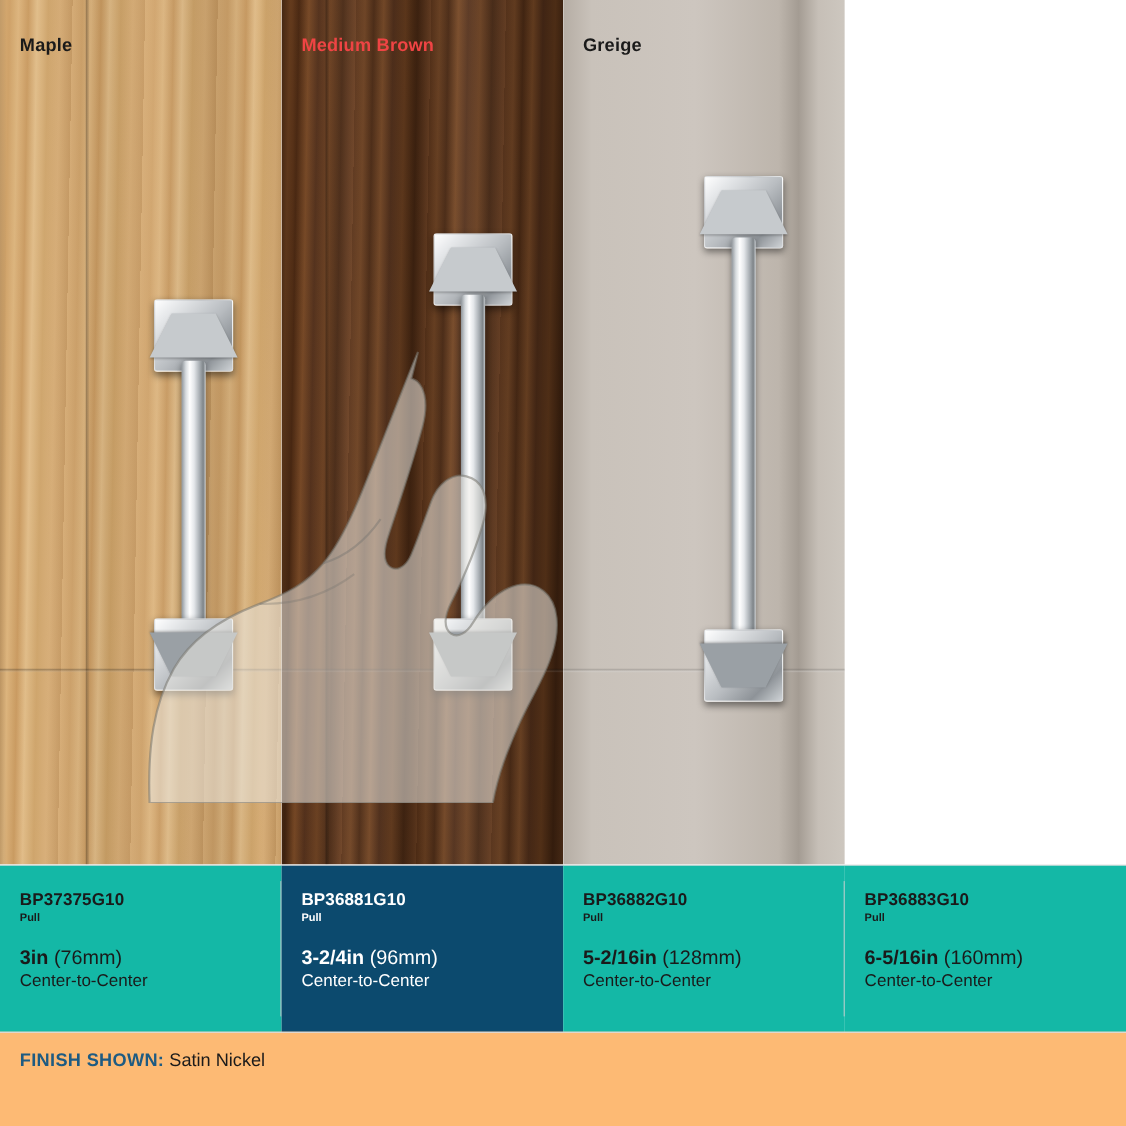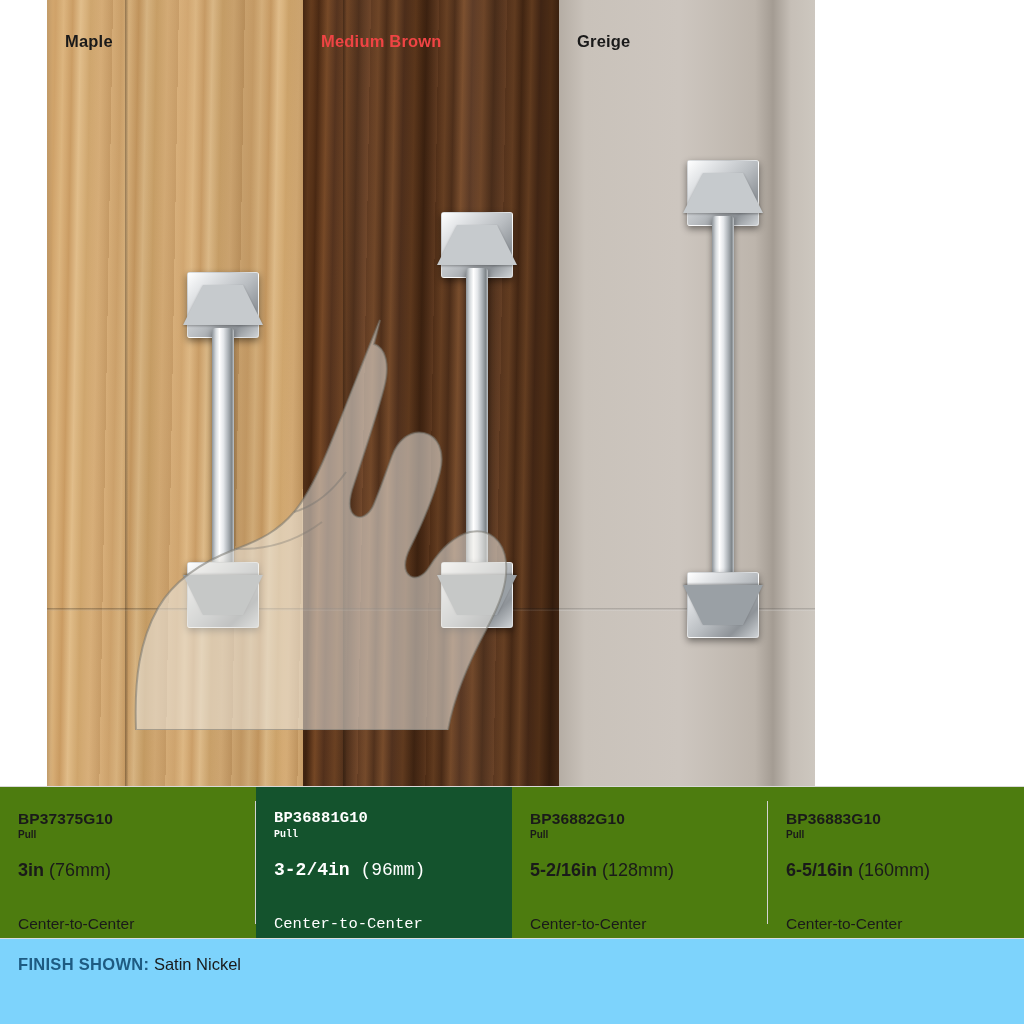--- a/index.html
+++ b/index.html
@@ -13,21 +13,20 @@
     position: relative;
     width: 1024px; height: 1024px;
   }
 
   
   .panels {
     position: relative;
     display: flex;
     width: 1024px;
     height: 786px;
-    padding-left: 47px;
   }
   .panel {
     position: relative;
     overflow: hidden;
   }
   .panel.p0 { width: 256px; }
   .panel.p1 { width: 256px; }
   .panel.p2 { width: 256px; }
   .panel.p3 { width: 256px; }
 
@@ -145,46 +144,46 @@
     top: 786px; left: 0;
     width: 1024px; height: 152px;
     display: flex;
     border-top: 1px solid #d9d9d9;
   }
   .cap {
     width: 256px;
     padding: 22px 18px 0 18px;
     position: relative;
   }
-  .cap.light { background: #4d7c0f; color: #1a1a1a; }
-  .cap.dark  { background: #14532d; color: #ffffff; font-family: Liberation Mono, monospace; }
+  .cap.light { background: #14b8a6; color: #1a1a1a; }
+  .cap.dark  { background: #0c4a6e; color: #ffffff; }
   .cap .sku {
     font-size: 15.5px; font-weight: bold; line-height: 1.28;
     letter-spacing: 0.1px;
   }
   .cap .type {
     font-size: 10px; font-weight: bold; line-height: 1.28;
     margin-bottom: 16px;
   }
   .cap .size {
     font-size: 18px; line-height: 1.35;
   }
   .cap .size b { font-weight: bold; }
-  .cap .ctc { font-size: 15.5px; line-height: 1.35; margin-top: 32px; }
+  .cap .ctc { font-size: 15.5px; line-height: 1.35; }
   .cap-div {
     position: absolute; top: 14px; bottom: 14px; right: 0;
     width: 1px; background: #d2d2d2;
   }
 
   
   .footer {
     position: absolute;
     left: 0; top: 938px;
     width: 1024px; height: 86px;
-    background: #7dd3fc;
+    background: #fdba74;
     border-top: 1px solid #dcdcdc;
     padding: 16px 18px 0 18px;
   }
   .finish-line { font-size: 16.5px; line-height: 1.2; }
   .finish-label { color: #1e5b82; font-weight: bold; letter-spacing: 0.3px; }
   .finish-value { color: #1a1a1a; }
   .disclaimer {
     margin-top: 11px;
     font-size: 14.3px;
     font-style: italic;

